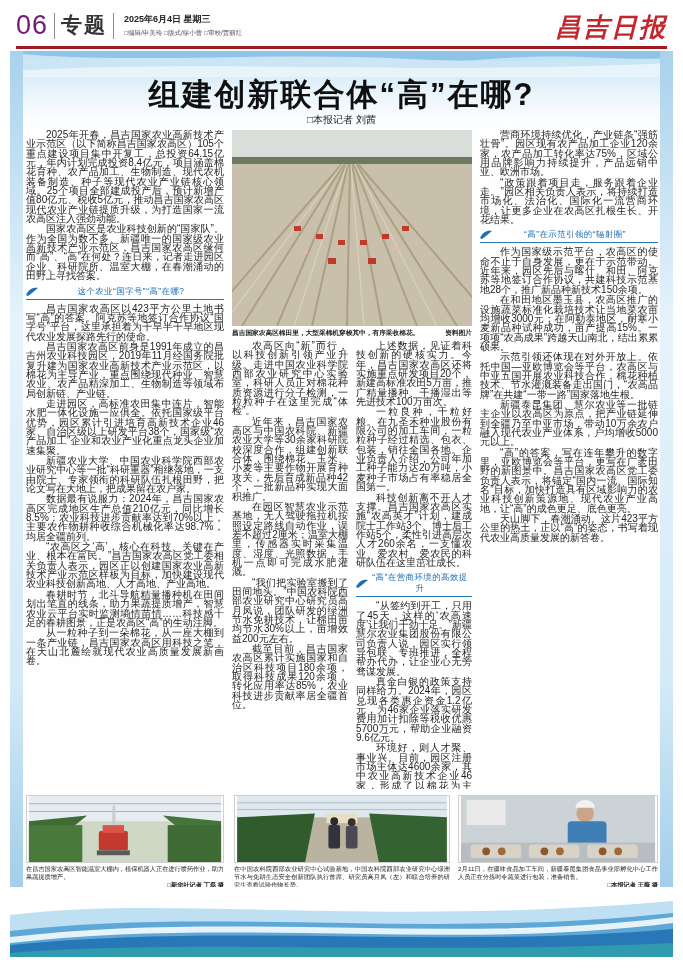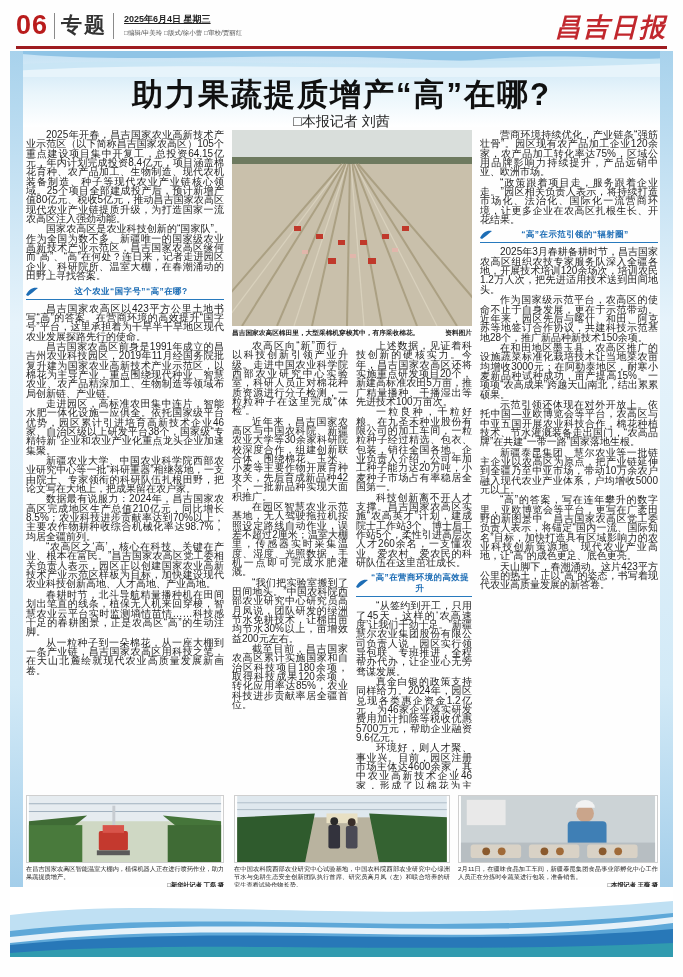--- a/index.html
+++ b/index.html
@@ -1,52 +1,52 @@
 <!DOCTYPE html>
 <html><head>
 <meta charset="utf-8">
 <style>
   html,body{margin:0;padding:0;background:#d9d9d9;}
   .page{position:relative;width:683px;height:977px;margin:0 auto;background:#fefefe;
         font-family:"Liberation Sans",sans-serif;overflow:hidden;color:#1e1e1e;}
   
   .hdr{position:absolute;top:10px;left:16px;right:16px;height:34px;}
   .hdr-left{position:absolute;left:0;top:0;display:flex;align-items:flex-start;gap:6px;}
-  .pageno{font-size:27px;font-weight:bold;color:#b91c1c;line-height:30px;letter-spacing:1px;}
+  .pageno{font-size:27px;font-weight:normal;color:#701a75;line-height:30px;letter-spacing:1px;}
   .vsep{width:1px;height:26px;background:#8a8a8a;margin-top:3px;}
   .section{font-size:21px;font-weight:bold;color:#333;line-height:30px;letter-spacing:2px;}
   .dateblock{margin-left:4px;padding-top:3px;}
   .date{font-size:9px;font-weight:bold;color:#222;}
   .credits{font-size:6.5px;color:#555;margin-top:3px;}
   .masthead{position:absolute;right:0;top:0;font-family:Liberation Mono, monospace;
             font-style:italic;font-weight:bold;font-size:26px;color:#c1272d;letter-spacing:2px;}
   .red-rule{position:absolute;top:46px;left:16px;right:16px;height:3px;background:#9e1c20;}
   
   .band-top{position:absolute;top:51px;left:10px;right:10px;height:76px;
             background:linear-gradient(180deg,#c3e1f4 0%,#e9f5fb 55%,#ffffff 100%);}
   .band-top svg{position:absolute;top:0;left:0;width:100%;height:26px;}
   .strip{position:absolute;top:51px;bottom:20px;width:13px;
          background:linear-gradient(180deg,#a8d2ec,#e6f3fb 30%,#d3eaf7 70%,#93c4e5);}
   .strip-left{left:10px;} .strip-right{right:10px;}
   .band-bottom{position:absolute;left:10px;right:10px;bottom:20px;height:70px;}
   .band-bottom svg{width:100%;height:100%;display:block;}
   
   .headline{position:absolute;top:74px;left:40px;right:40px;text-align:center;
             font-size:31px;font-weight:900;color:#101010;letter-spacing:2px;}
-  .byline{position:absolute;top:113px;left:0;right:0;text-align:center;font-size:14px;color:#222;}
+  .byline{position:absolute;top:113px;left:0;right:0;text-align:center;font-size:10px;color:#222;}
   
   .cols{position:absolute;left:26px;top:130px;width:632px;height:662px;}
   .para{margin:0 0 1px 0;font-size:10px;line-height:9.35px;text-align:justify;text-indent:2em;color:#1c1c1c;}
   .col{position:absolute;top:0;overflow:hidden;}
   .col-left{left:0;width:198px;height:662px;}
   .col-mid{left:206px;width:240px;height:662px;}
   .col-right{left:454px;width:178px;height:662px;}
   .subhead{display:flex;align-items:center;margin:5px 0 4px 0;padding-bottom:2px;
            border-bottom:1.4px solid #2779bd;}
-  .subhead .txt{flex:1;text-align:center;font-size:8.4px;font-weight:bold;color:#1d6db5;letter-spacing:.5px;}
+  .subhead .txt{flex:1;text-align:center;font-size:8.4px;font-weight:normal;color:#1d6db5;letter-spacing:.5px;}
   .subhead svg{flex:0 0 auto;}
   
   .photo-main{width:240px;height:196px;overflow:hidden;}
   .photo-main svg{display:block;}
   .cap-main{display:flex;justify-content:space-between;font-size:6.7px;font-weight:bold;
             color:#222;margin:3px 0 4px 0;line-height:8px;}
   .mid-cols{position:relative;height:448px;}
   .mcol{position:absolute;top:0;width:116px;height:448px;overflow:hidden;}
   .mcol-a{left:0;} .mcol-b{left:124px;}
   
@@ -62,62 +62,62 @@
 
 <div class="page">
 
   <div class="hdr">
     <div class="hdr-left">
       <span class="pageno">06</span>
       <span class="vsep"></span>
       <span class="section">专题</span>
       <span class="vsep"></span>
       <span class="dateblock">
-        <span class="date" style="display:block;text-decoration:underline;">2025年6月4日 星期三</span>
+        <span class="date" style="display:block;">2025年6月4日 星期三</span>
         <span class="credits" style="display:block;">□编辑/申美玲  □版式/徐小蕾  □审校/贾丽红</span>
       </span>
     </div>
     <span class="masthead">昌吉日报</span>
   </div>
   <div class="red-rule"></div>
 
   <div class="band-top">
     <svg viewBox="0 0 663 26" preserveAspectRatio="none">
       <path d="M0,2 C120,14 260,0 400,8 C520,14 600,4 663,10 L663,0 L0,0 Z" fill="#8fc4e6"></path>
       <path d="M0,14 C150,4 330,20 480,8 C570,1 620,12 663,6 L663,26 L0,26 Z" fill="#c9e5f5" opacity="0.9"></path>
       <path d="M0,20 C200,8 420,24 663,12 L663,26 L0,26 Z" fill="#e7f4fb"></path>
     </svg>
   </div>
   <div class="strip strip-left"></div>
   <div class="strip strip-right"></div>
 
-  <div class="headline">助力果蔬提质增产“高”在哪?</div>
+  <div class="headline">组建创新联合体“高”在哪?</div>
   <div class="byline">□本报记者  刘茜</div>
 
   <div class="cols">
 
     <div class="col col-left">
       <div>
           <p class="para">2025年开春，昌吉国家农业高新技术产业示范区（以下简称昌吉国家农高区）105个重点建设项目集中开复工，总投资64.15亿元，年内计划完成投资8.4亿元，项目涵盖棉花育种、农产品加工、生物制造、现代农机装备制造、种子等现代农业产业链核心领域。25个项目全部建成投产后，预计新增产值80亿元、税收5亿元，推动昌吉国家农高区现代农业产业链提质升级，为打造国家一流农高区注入强劲动能。</p>
           <p class="para">国家农高区是农业科技创新的“国家队”。作为全国为数不多、新疆唯一的国家级农业高新技术产业示范区，昌吉国家农高区缘何而“高”、“高”在何处？连日来，记者走进园区企业、科研院所、温室大棚，在春潮涌动的田野上寻找答案。</p>
         </div>
       <div class="subhead">
         <svg width="12" height="9" viewBox="0 0 12 9">
           <path d="M0,8 C3,2 7,0 12,1 C8,4 5,7 2,9 Z" fill="#1d6db5"></path>
         </svg>
         <span class="txt">这个农业“国字号”“高”在哪?</span>
       </div>
       <div>
-          <p class="para">昌吉国家农高区以423平方公里土地书写“高”的答案。在营商环境的高效提升“国字号”平台，这里承担着为干旱半干旱地区现代农业发展探路先行的使命。</p>
+          <p class="para">昌吉国家农高区以423平方公里土地书写“高”的答案。阿克苏等地签订合作协议“国字号”平台，这里承担着为干旱半干旱地区现代农业发展探路先行的使命。</p>
           <p class="para">昌吉国家农高区前身是1991年成立的昌吉州农业科技园区，2019年11月经国务院批复升建为国家农业高新技术产业示范区，以棉花为主导产业，重点围绕现代种业、智慧农业、农产品精深加工、生物制造等领域布局创新链、产业链。</p>
-          <p class="para">走进园区，高标准农田集中连片，智能水肥一体化设施一应俱全。依托国家级平台优势，园区累计引进培育高新技术企业46家、自治区级以上研发平台38个，国家级“专精特新”企业和农业产业化重点龙头企业加速集聚。</p>
+          <p class="para">走进园区，高标准农田集中连片，智能水肥一体化设施一应俱全。依托国家级平台优势，园区累计引进培育高新技术企业46家、自治区级以上研发平台38个，国家级“农产品加工”企业和农业产业化重点龙头企业加速集聚。</p>
           <p class="para">新疆农业大学、中国农业科学院西部农业研究中心等一批“科研重器”相继落地，一支由院士、专家领衔的科研队伍扎根田野，把论文写在大地上，把成果留在农户家。</p>
           <p class="para">数据最有说服力：2024年，昌吉国家农高区完成地区生产总值210亿元，同比增长8.5%；农业科技进步贡献率达到70%以上，主要农作物耕种收综合机械化率达98.7%，均居全疆前列。</p>
           <p class="para">“农高区之‘高’，核心在科技、关键在产业、根本在富民。”昌吉国家农高区党工委相关负责人表示，园区正以创建国家农业高新技术产业示范区样板为目标，加快建设现代农业科技创新高地、人才高地、产业高地。</p>
-          <p class="para">春耕时节，北斗导航精量播种机在田间划出笔直的线条，植保无人机来回穿梭，智慧农业云平台实时监测墒情苗情……科技感十足的春耕图景，正是农高区“高”的生动注脚。</p>
+          <p class="para">春耕时节，北斗导航精量播种机在田间划出笔直的线条，助力果蔬提质增产，智慧农业云平台实时监测墒情苗情……科技感十足的春耕图景，正是农高区“高”的生动注脚。</p>
           <p class="para">从一粒种子到一朵棉花，从一座大棚到一条产业链，昌吉国家农高区用科技之笔，在天山北麓绘就现代农业高质量发展新画卷。</p>
         </div>
     </div>
 
     <div class="col col-mid">
       <div class="photo-main">
         <svg width="240" height="196" viewBox="0 0 240 196">
           <rect width="240" height="196" fill="#c9c0ab"></rect>
           <rect width="240" height="30" fill="#d9dedb"></rect>
           <rect y="27" width="240" height="7" fill="#6e7a5f"></rect>
@@ -195,21 +195,20 @@
           <p class="para">营商环境持续优化，产业链条“强筋壮骨”。园区现有农产品加工企业120余家，农产品加工转化率达75%，区域公用品牌影响力持续提升，产品远销中亚、欧洲市场。</p>
           <p class="para">“政策跟着项目走，服务跟着企业走。”园区相关负责人表示，将持续打造市场化、法治化、国际化一流营商环境，让更多企业在农高区扎根生长、开花结果。</p>
         </div>
       <div class="subhead">
         <svg width="12" height="9" viewBox="0 0 12 9">
           <path d="M0,8 C3,2 7,0 12,1 C8,4 5,7 2,9 Z" fill="#1d6db5"></path>
         </svg>
         <span class="txt">“高”在示范引领的“辐射圈”</span>
       </div>
       <div>
-          <p class="para">2025年3月春耕备耕时节，昌吉国家农高区组织农技专家服务队深入全疆各地，开展技术培训120余场次，培训农民1.2万人次，把先进适用技术送到田间地头。</p>
           <p class="para">作为国家级示范平台，农高区的使命不止于自身发展，更在于示范带动。近年来，园区先后与喀什、和田、阿克苏等地签订合作协议，共建科技示范基地28个，推广新品种新技术150余项。</p>
           <p class="para">在和田地区墨玉县，农高区推广的设施蔬菜标准化栽培技术让当地菜农亩均增收3000元；在阿勒泰地区，耐寒小麦新品种试种成功，亩产提高15%。一项项“农高成果”跨越天山南北，结出累累硕果。</p>
           <p class="para">示范引领还体现在对外开放上。依托中国—亚欧博览会等平台，农高区与中亚五国开展农业科技合作，棉花种植技术、节水灌溉装备走出国门，“农高品牌”在共建“一带一路”国家落地生根。</p>
           <p class="para">新疆泰昆集团、慧尔农业等一批链主企业以农高区为原点，把产业链延伸到全疆乃至中亚市场，带动10万余农户融入现代农业产业体系，户均增收5000元以上。</p>
           <p class="para">“高”的答案，写在连年攀升的数字里，亚欧博览会等平台，更写在广袤田野的新图景中。昌吉国家农高区党工委负责人表示，将锚定“国内一流、国际知名”目标，加快打造具有区域影响力的农业科技创新策源地、现代农业产业高地，让“高”的成色更足、底色更亮。</p>
           <p class="para">天山脚下，春潮涌动。这片423平方公里的热土，正以“高”的姿态，书写着现代农业高质量发展的新答卷。</p>
         </div>
     </div>
   </div>
 

